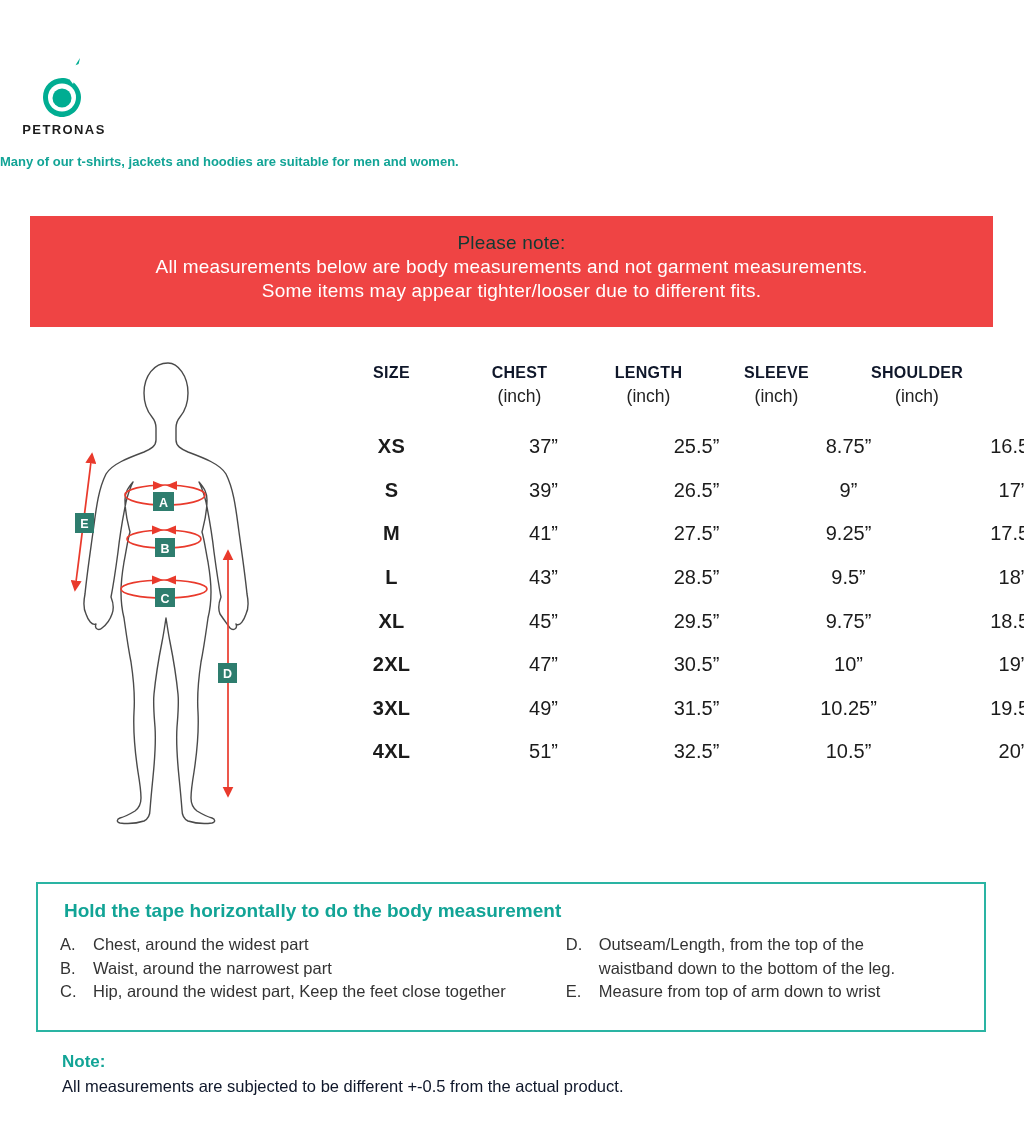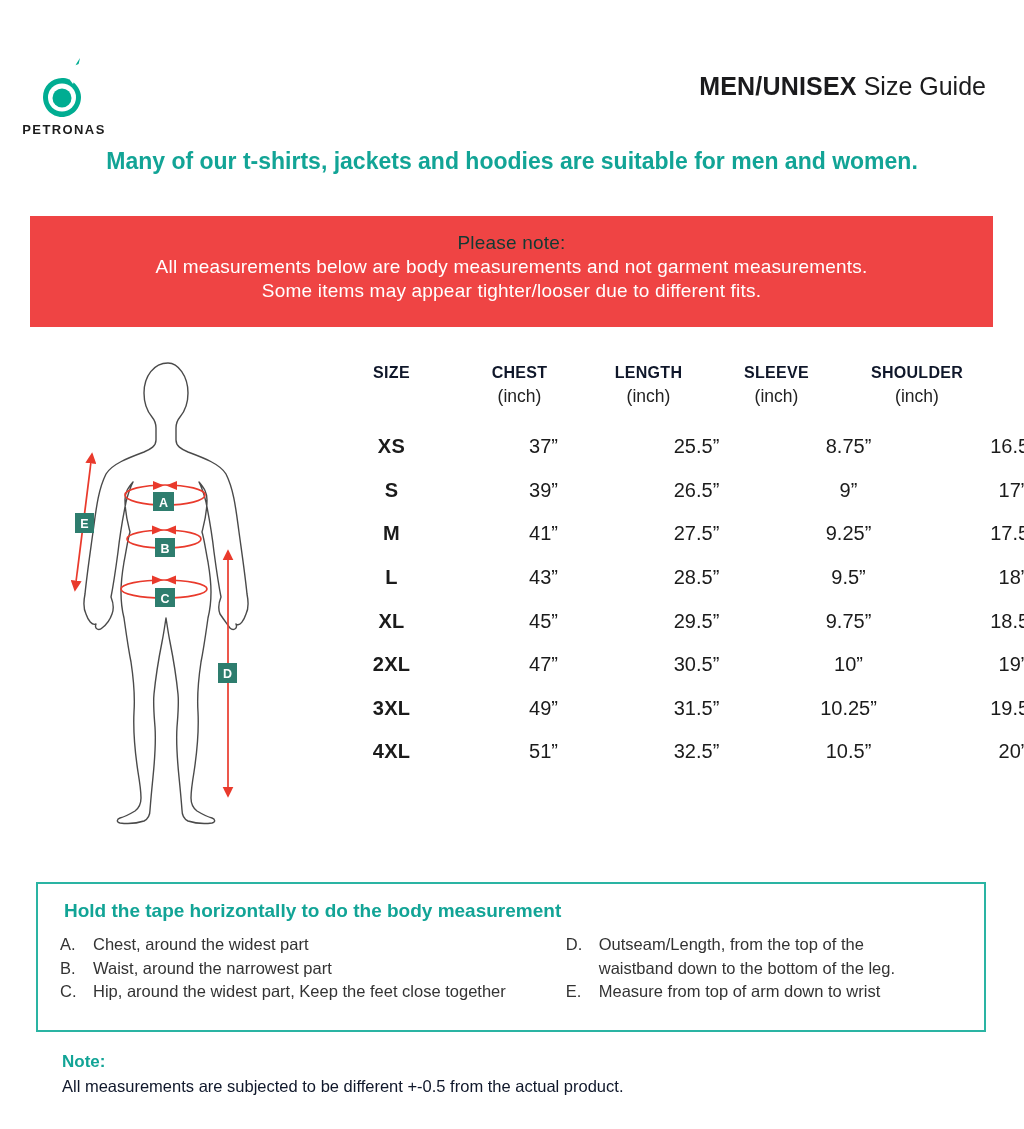--- a/index.html
+++ b/index.html
@@ -11,22 +11,22 @@
 
   
   .brand { position:absolute; left:18px; top:56px; width:92px; text-align:center; }
   .brand svg { display:block; margin:0 auto 4px auto; }
   .brand-name { font-size:13px; font-weight:bold; letter-spacing:1.4px; color:#1d1d1d; }
 
   .page-title { position:absolute; top:72px; right:38px; font-size:25px; color:#1b1b1d; white-space:nowrap; }
   .page-title .bold { font-weight:bold; letter-spacing:0.2px; }
 
   
-  .intro { position:absolute; top:149px; left:0; width:100%; text-align:center;
-           color:#12a496; font-size:23px; font-weight:600; line-height:25px; }
+  .intro { position:absolute; top:149px; left:0; width:100%; text-align:left;
+           color:#12a496; font-size:13px; font-weight:600; line-height:25px; }
 
   
   .banner { position:absolute; left:30px; top:216px; width:963px; height:111px;
             background:#ef4444; text-align:center; font-size:19px; padding-top:15px; }
   .banner div { line-height:24px; letter-spacing:0.2px; }
   .banner .dark { color:#123a33; }
   .banner .white { color:#ffffff; }
 
   
   .diagram { position:absolute; left:40px; top:352px; }
@@ -66,23 +66,20 @@
   <div class="brand">
     <svg width="46" height="62" viewBox="0 0 44 62">
       <path d="M38,2 C36,12 33,19 29,24.5 C35,28.5 39,34.5 39,41 C39,52 30.5,61 20,61 C9.5,61 1,52 1,41 C1,30.5 9.5,22 20,22 C22.5,22 25,22.5 27.2,23.4 C30,15.5 33.5,8.5 38,2 Z" fill="#00ad92"></path>
       <polygon points="40,7 31,28 20,13.5" fill="#ffffff"></polygon>
       <circle cx="20" cy="41.5" r="14" fill="#ffffff"></circle>
       <circle cx="20" cy="42" r="9.5" fill="#00ad92"></circle>
     </svg>
     <div class="brand-name">PETRONAS</div>
   </div>
 
-  <div class="page-title">
-    <span class="bold">MEN/UNISEX</span><span> Size Guide</span>
-  </div>
 
   <div class="intro">
     <div>Many of our t-shirts, jackets and hoodies are suitable for men and women.</div>
   </div>
 
   <div class="banner">
     <div class="dark">Please note:</div>
     <div class="white">All measurements below are body measurements and not garment measurements.</div>
     <div class="white">Some items may appear tighter/looser due to different fits.</div>
   </div>

